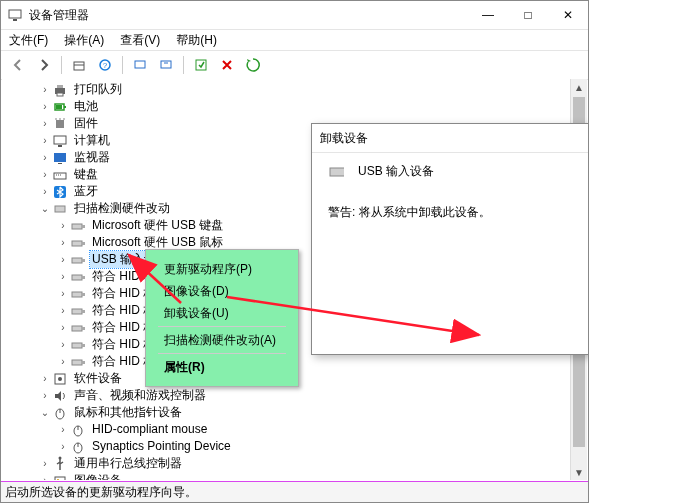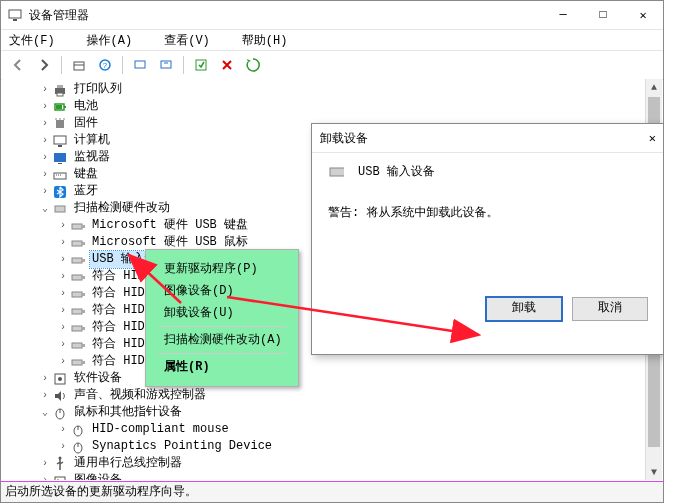--- a/index.html
+++ b/index.html
@@ -4,28 +4,27 @@
 <style>
   html, body {
     margin: 0;
     padding: 0;
     font-family: "Microsoft YaHei", "Segoe UI", sans-serif;
     font-size: 12px;
     background: #fff;
     color: #000;
   }
   .window {
-    width: 664px;
+    width: 589px;
     height: 503px;
     border: 1px solid #888;
     box-sizing: border-box;
     position: relative;
     overflow: hidden;
     background: #fff;
-    font-family: Liberation Mono, monospace;
   }
   
   .titlebar {
     height: 28px;
     display: flex;
     align-items: center;
     padding-left: 6px;
     border-bottom: 1px solid #e5e5e5;
   }
   .titlebar .title-icon {
@@ -42,21 +41,21 @@
     width: 40px; height: 28px;
     display: flex; align-items: center; justify-content: center;
     font-size: 12px;
   }
   
   .menubar {
     height: 20px;
     display: flex;
     align-items: center;
     padding-left: 6px;
-    gap: 28px;
+    gap: 12px;
   }
   .menubar .menu-item { padding: 0 2px; }
   
   .toolbar {
     height: 28px;
     display: flex;
     align-items: center;
     padding-left: 6px;
     border-top: 1px solid #e5e5e5;
     border-bottom: 1px solid #e5e5e5;
@@ -548,24 +547,20 @@
       <div class="dev-row">
         <span class="ico">
           <svg width="28" height="20">
               <rect x="2" y="6" width="18" height="8" fill="#d0d0d0" stroke="#888"></rect>
               <rect x="20" y="8" width="6" height="4" fill="#aaa"></rect>
             </svg>
         </span>
         <span>USB 输入设备</span>
       </div>
       <div class="warn-text">警告: 将从系统中卸载此设备。</div>
-      <div class="btn-row">
-        <div class="dbtn default">卸载</div>
-        <div class="dbtn">取消</div>
-      </div>
     </div>
   </div>
 
   <svg class="arrow-svg">
     <defs>
       <marker id="ah" markerWidth="12" markerHeight="10" refX="11" refY="5" orient="auto">
         <path d="M0 0 L12 5 L0 10 Z" fill="#ff1a2e"></path>
       </marker>
     </defs>
 

